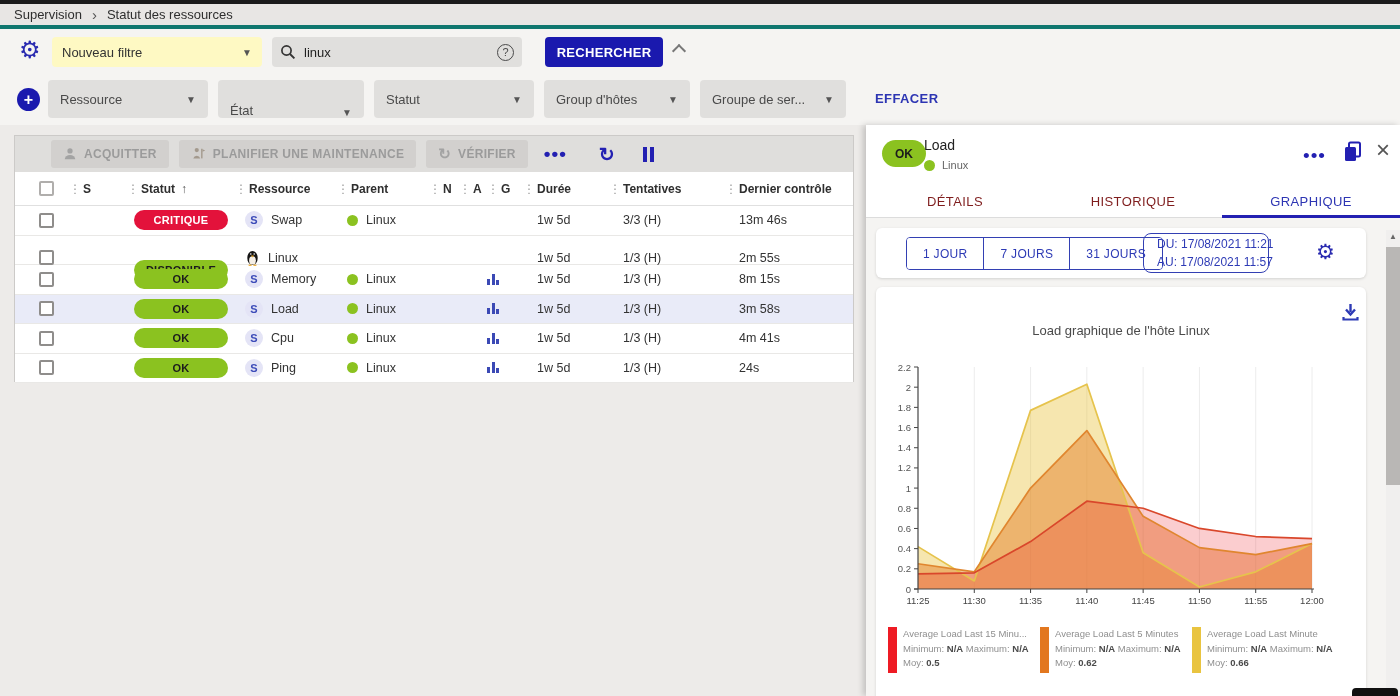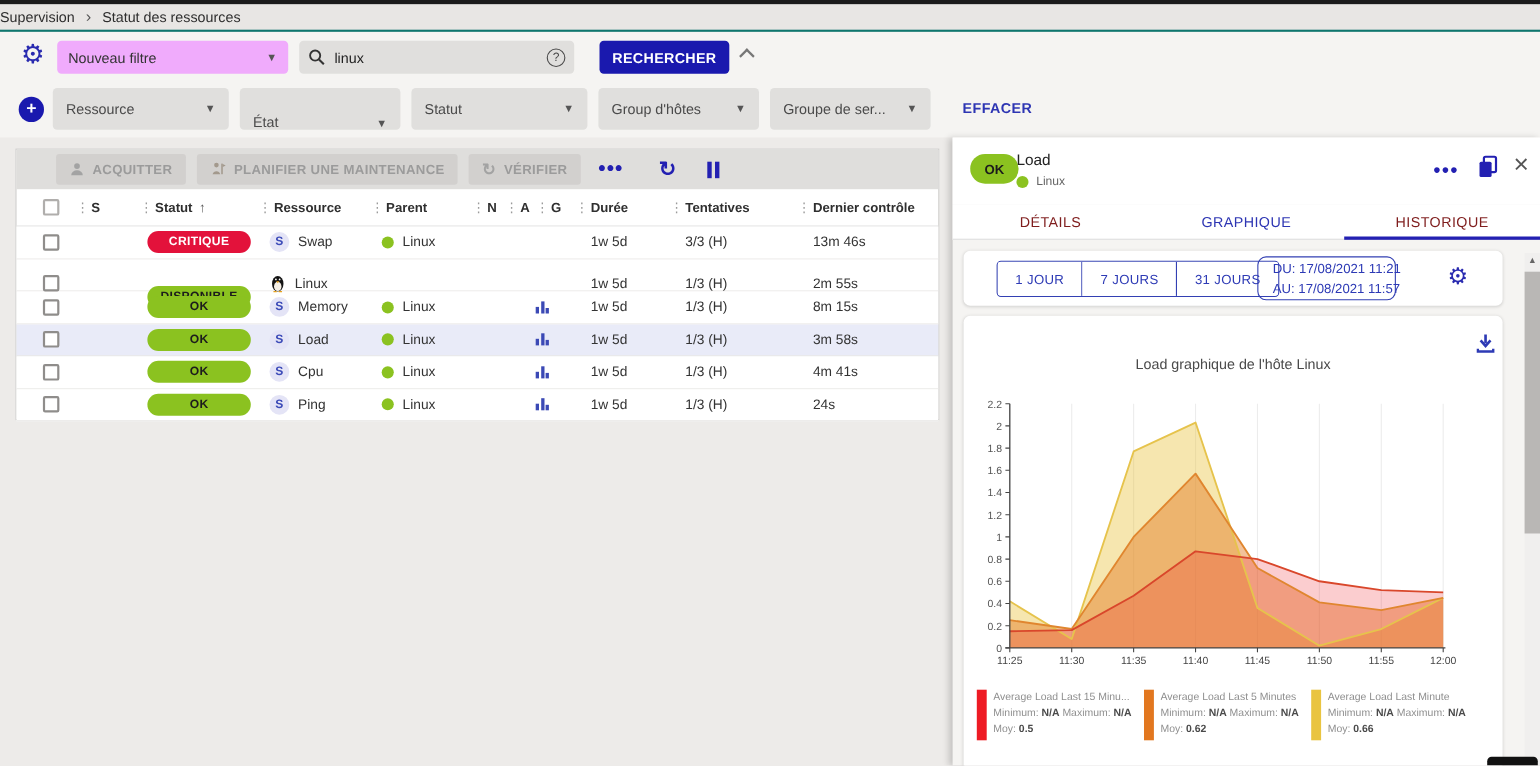--- a/index.html
+++ b/index.html
@@ -4,29 +4,29 @@
 <style>
   * { margin:0; padding:0; box-sizing:border-box; }
   html,body { width:1400px; height:696px; overflow:hidden;
     font-family:"Liberation Sans", sans-serif; background:#edebe9; }
   .abs { position:absolute; }
   #stage { position:relative; width:1400px; height:696px; }
 
   
   #topbar { left:0; top:0; width:1400px; height:4px; background:#1b1b1b; }
   #breadcrumb { left:0; top:4px; width:1400px; height:25px; background:#e8e6e4;
-    border-bottom:2px solid #0f766e; display:flex; align-items:center; 
+    border-bottom:4px solid #0f766e; display:flex; align-items:center; padding-left:14px;
     font-size:13px; color:#2e2e2e; gap:10px; }
   #breadcrumb .sep { color:#555; font-size:15px; }
 
   
   #filterzone { left:0; top:29px; width:1400px; height:96px; background:#f5f4f2; }
   .gear { color:#2a2bb0; font-size:24px; line-height:1; cursor:pointer; }
   #row1 { position:absolute; left:0; top:8px; width:1400px; height:32px; }
-  #filter-select { position:absolute; left:52px; top:0; width:210px; height:30px; background:#f0abfc;
+  #filter-select { position:absolute; left:52px; top:0; width:210px; height:30px; background:#fef9c3;
     border-radius:4px; display:flex; align-items:center; padding:0 10px; font-size:13px; color:#333; }
   #filter-select .caret, .chip .caret { margin-left:auto; color:#555; font-size:10px; }
   #searchbox { position:absolute; left:272px; top:0; width:250px; height:30px; background:#e0dfdd;
     border-radius:4px; display:flex; align-items:center; padding:0 8px; gap:8px; }
   #searchbox input { border:none; background:transparent; outline:none; font-size:13px; color:#222; width:170px;
     font-family:"Liberation Sans", sans-serif; }
   .help-circ { width:17px; height:17px; border:1.5px solid #4a4a4a; border-radius:50%;
     display:flex; align-items:center; justify-content:center; font-size:11px; color:#4a4a4a; margin-left:auto; }
   #search-btn { position:absolute; left:545px; top:0; width:118px; height:30px; background:#1a19ae; color:#fff;
     border:none; border-radius:4px; font-size:13px; font-weight:bold; letter-spacing:.3px; cursor:pointer;
@@ -405,22 +405,22 @@
         </span>
       <span id="p-more">•••</span>
       <svg id="p-copy" width="20" height="22" viewBox="0 0 20 22">
         <rect x="6" y="1.5" width="11" height="14" rx="1.5" fill="none" stroke="#2320b2" stroke-width="2"></rect>
         <rect x="2" y="6" width="11" height="14" rx="1.5" fill="#2320b2"></rect>
       </svg>
       <span id="p-close">×</span>
     </div>
     <div id="ptabs">
       <span class="ptab">DÉTAILS</span>
+      <span class="ptab">HISTORIQUE</span>
       <span class="ptab active">GRAPHIQUE</span>
-      <span class="ptab">HISTORIQUE</span>
       <span id="tab-underline"></span>
     </div>
 
     <div id="pscroll-track"></div>
     <span id="pscroll-up">▲</span>
     <div id="pscroll-thumb"></div>
 
     <div id="card-time" class="card">
       <div id="btn-group">
         <button class="tr-btn">1 JOUR</button>

